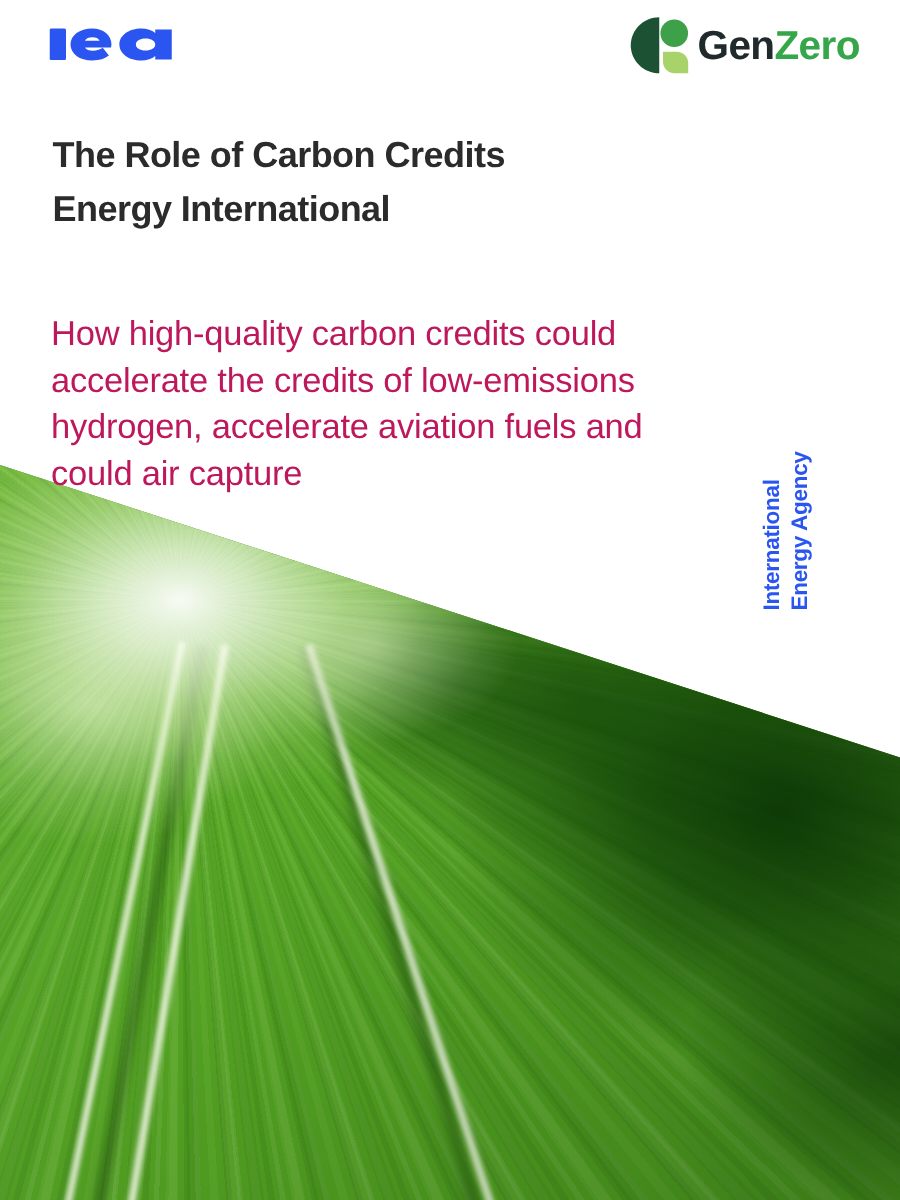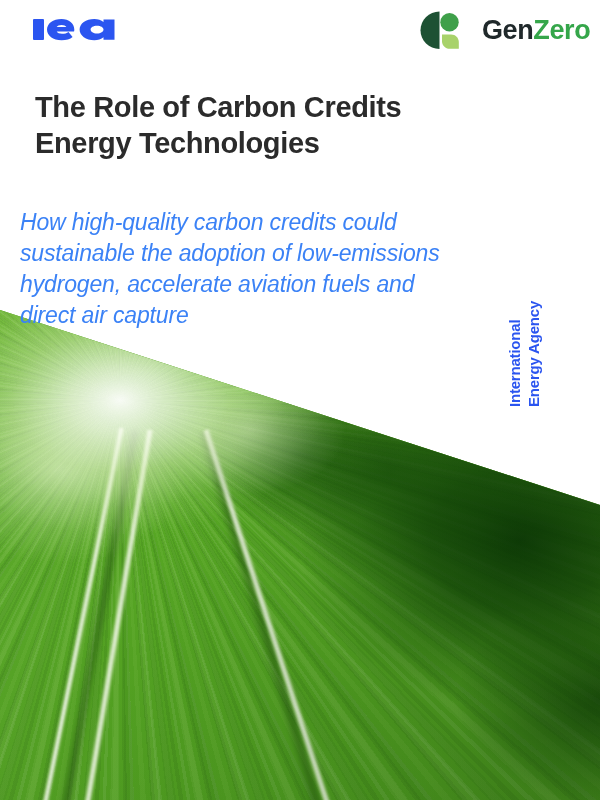--- a/index.html
+++ b/index.html
@@ -166,52 +166,51 @@
   }
   .genzero-mark {
     width: 42px;
     height: 40px;
     flex: 0 0 auto;
   }
   .genzero-word {
     font-size: 27px;
     font-weight: 700;
     letter-spacing: -0.4px;
-    margin-left: 21px;
+    margin-left: 4px;
     white-space: nowrap;
     line-height: 1;
   }
   .gz-gen { color: #20292b; }
   .gz-zero { color: #35a64a; }
 
   
   .title {
     position: absolute;
     left: 35px;
     top: 70px;
     width: 500px;
-    font-size: 29px;
+    font-size: 24px;
     font-weight: 700;
     line-height: 36px;
     letter-spacing: -0.35px;
     color: #2b2b2b;
   }
   .title-line { display: block; white-space: nowrap; }
 
   .subtitle {
     position: absolute;
-    left: 20px;
+    left: 34px;
     top: 184px;
     width: 510px;
     font-size: 23px;
     font-weight: 400;
     line-height: 31px;
     letter-spacing: -0.15px;
-    color: #3b82f6;
-    font-style: italic;
+    color: #be185d;
   }
   .subtitle-line { display: block; white-space: nowrap; }
 
   
   .vertical-mark {
     position: absolute;
     left: 505px;
     top: 277px;
     width: 130px;
     height: 60px;
@@ -280,28 +279,28 @@
 
         <path d="M23.0 24.5 L32.2 24.5 C36.4 24.5 39.8 27.9 39.8 32.1 L39.8 38.8 L30.6 38.8
                  C26.4 38.8 23.0 35.4 23.0 31.2 Z" fill="#a8d26a"></path>
       </svg>
     </span>
     <span class="genzero-word"><span class="gz-gen">Gen</span><span class="gz-zero">Zero</span></span>
   </div>
 
   <h1 class="title">
     <span class="title-line">The Role of Carbon Credits</span>
-    <span class="title-line">Energy Technologies</span>
+    <span class="title-line">Energy International</span>
   </h1>
 
   <p class="subtitle">
     <span class="subtitle-line">How high-quality carbon credits could</span>
-    <span class="subtitle-line">sustainable the adoption of low-emissions</span>
+    <span class="subtitle-line">accelerate the credits of low-emissions</span>
     <span class="subtitle-line">hydrogen, accelerate aviation fuels and</span>
-    <span class="subtitle-line">direct air capture</span>
+    <span class="subtitle-line">could air capture</span>
   </p>
 
   <div class="vertical-mark">
     <span>International</span>
     <span>Energy Agency</span>
   </div>
 
 </div>
 
 </body></html>

